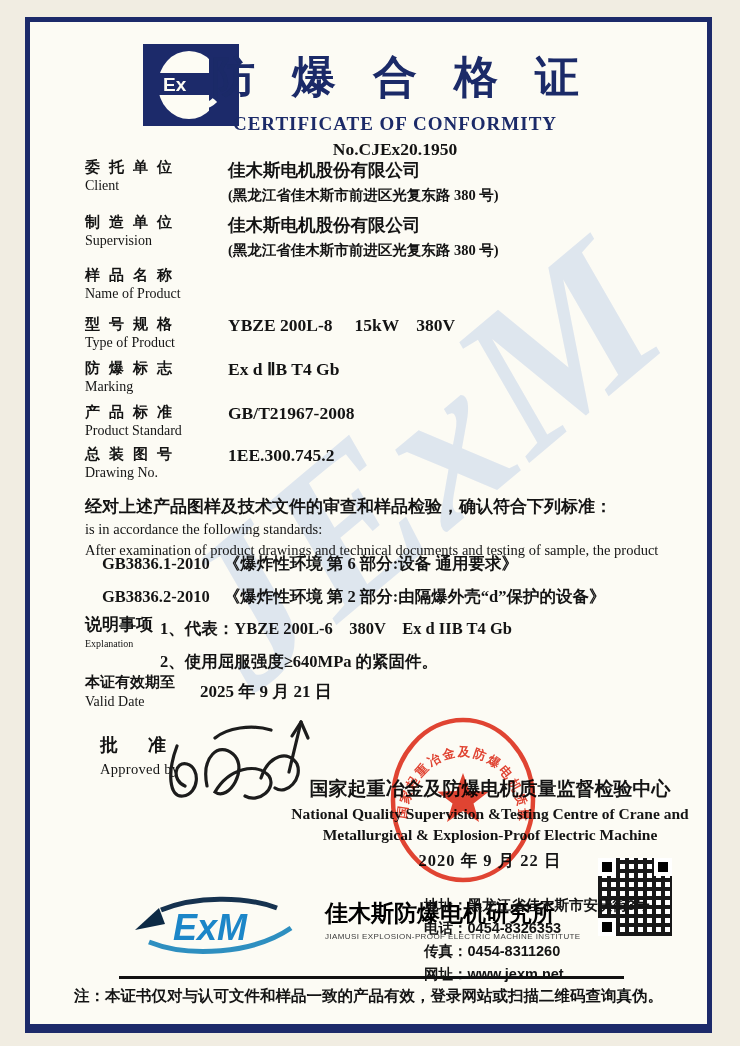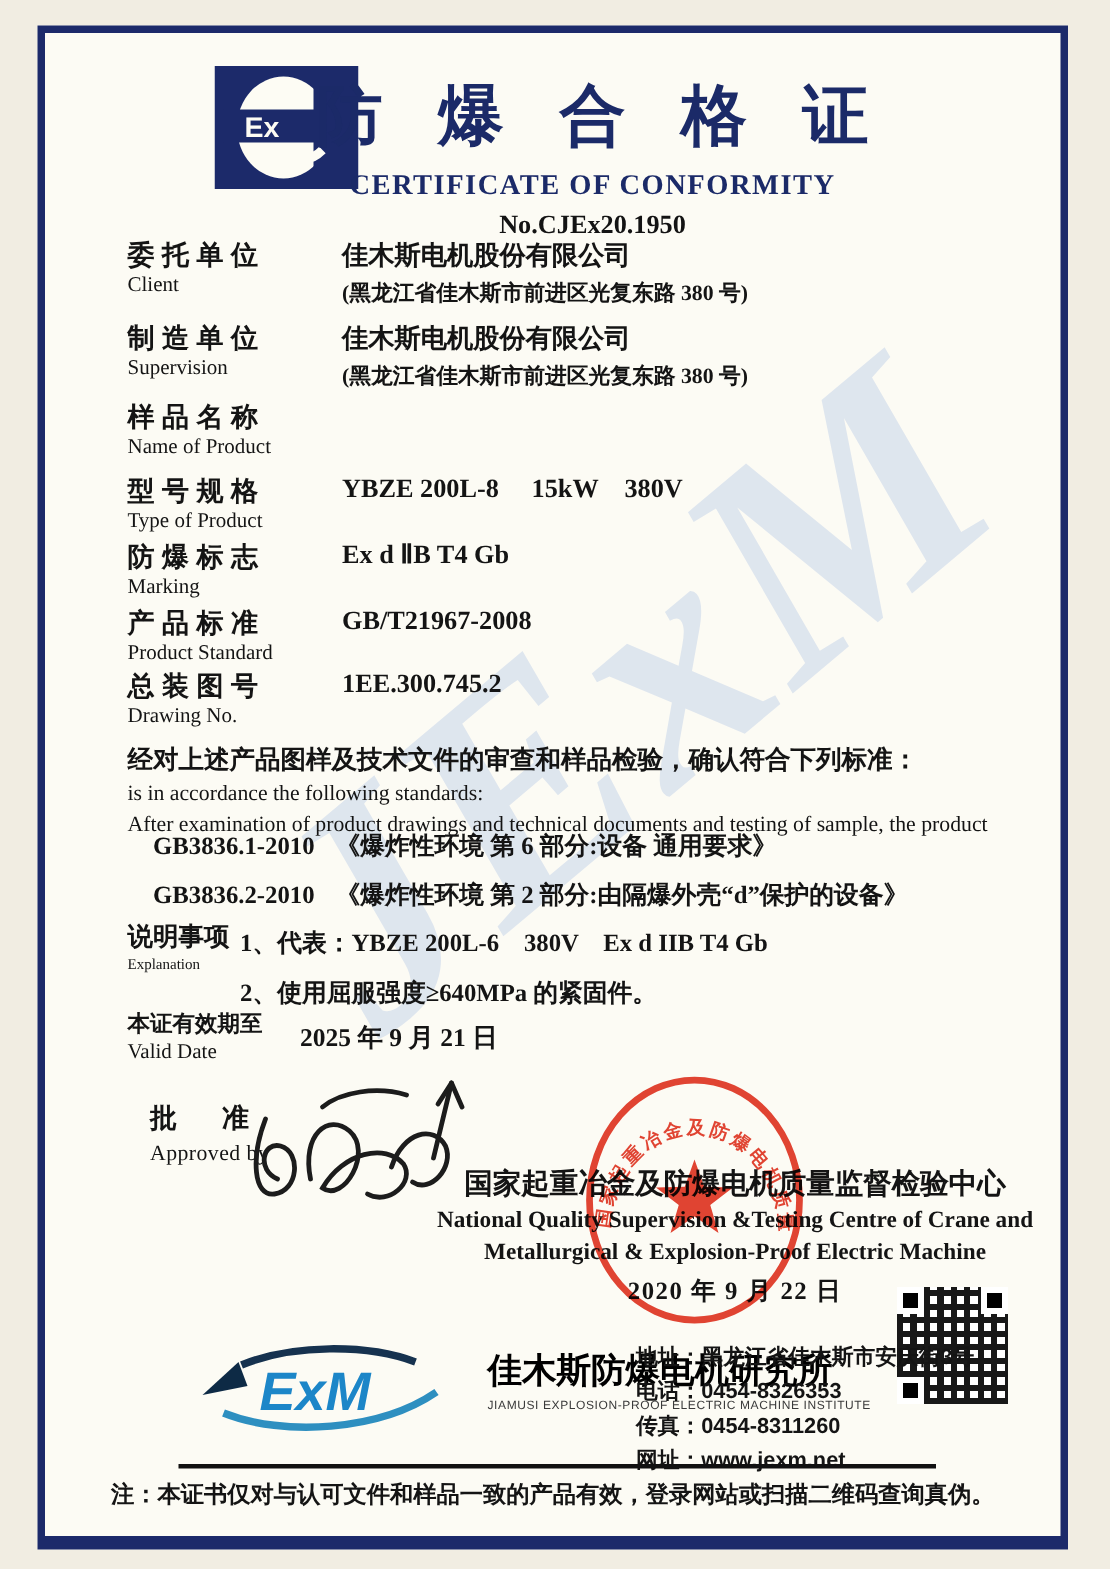--- a/index.html
+++ b/index.html
@@ -27,21 +27,21 @@
   .ex-logo{left:113px; top:22px; width:96px; height:82px;}
   .title-block{left:150px; top:26px; width:430px; text-align:center;}
   .cn-title{font-size:44px; font-weight:bold; letter-spacing:13px; color:#1b2a68;
     font-family:"Liberation Serif", serif; white-space:nowrap; text-indent:13px;}
   .en-title{font-size:19px; font-weight:bold; color:#1b2a68; letter-spacing:1px; margin-top:6px;}
   .cert-no{font-size:17.5px; font-weight:bold; color:#131313; margin-top:4px;}
   .cert-no .num{}
   
   .field-row{left:55px; width:600px; display:flex; align-items:flex-start;}
   .flabel{width:130px; flex:0 0 130px;}
-  .flabel .zh{font-size:18px; font-weight:bold; font-family:Liberation Sans, sans-serif; white-space:nowrap;}
+  .flabel .zh{font-size:15px; font-weight:bold; font-family:Liberation Mono, monospace; white-space:nowrap;}
   .flabel .en{font-size:14px; margin-top:1px;}
   .fvalue{margin-left:13px;}
   .fvalue .v1{font-size:17.5px; font-weight:bold; white-space:pre-wrap;}
   .fvalue .v2{font-size:14.5px; font-weight:bold; margin-top:4px;}
   
   .statement{left:55px; top:473px; width:590px;}
   .stmt-zh{font-size:17px; font-weight:bold; font-family:"Liberation Sans", sans-serif;}
   .stmt-en{font-size:14.5px; line-height:1.3; margin-top:2px;}
   .std-row{left:72px; width:560px; font-size:16.5px; font-weight:bold;}
   .std-row .code{margin-right:14px;}

